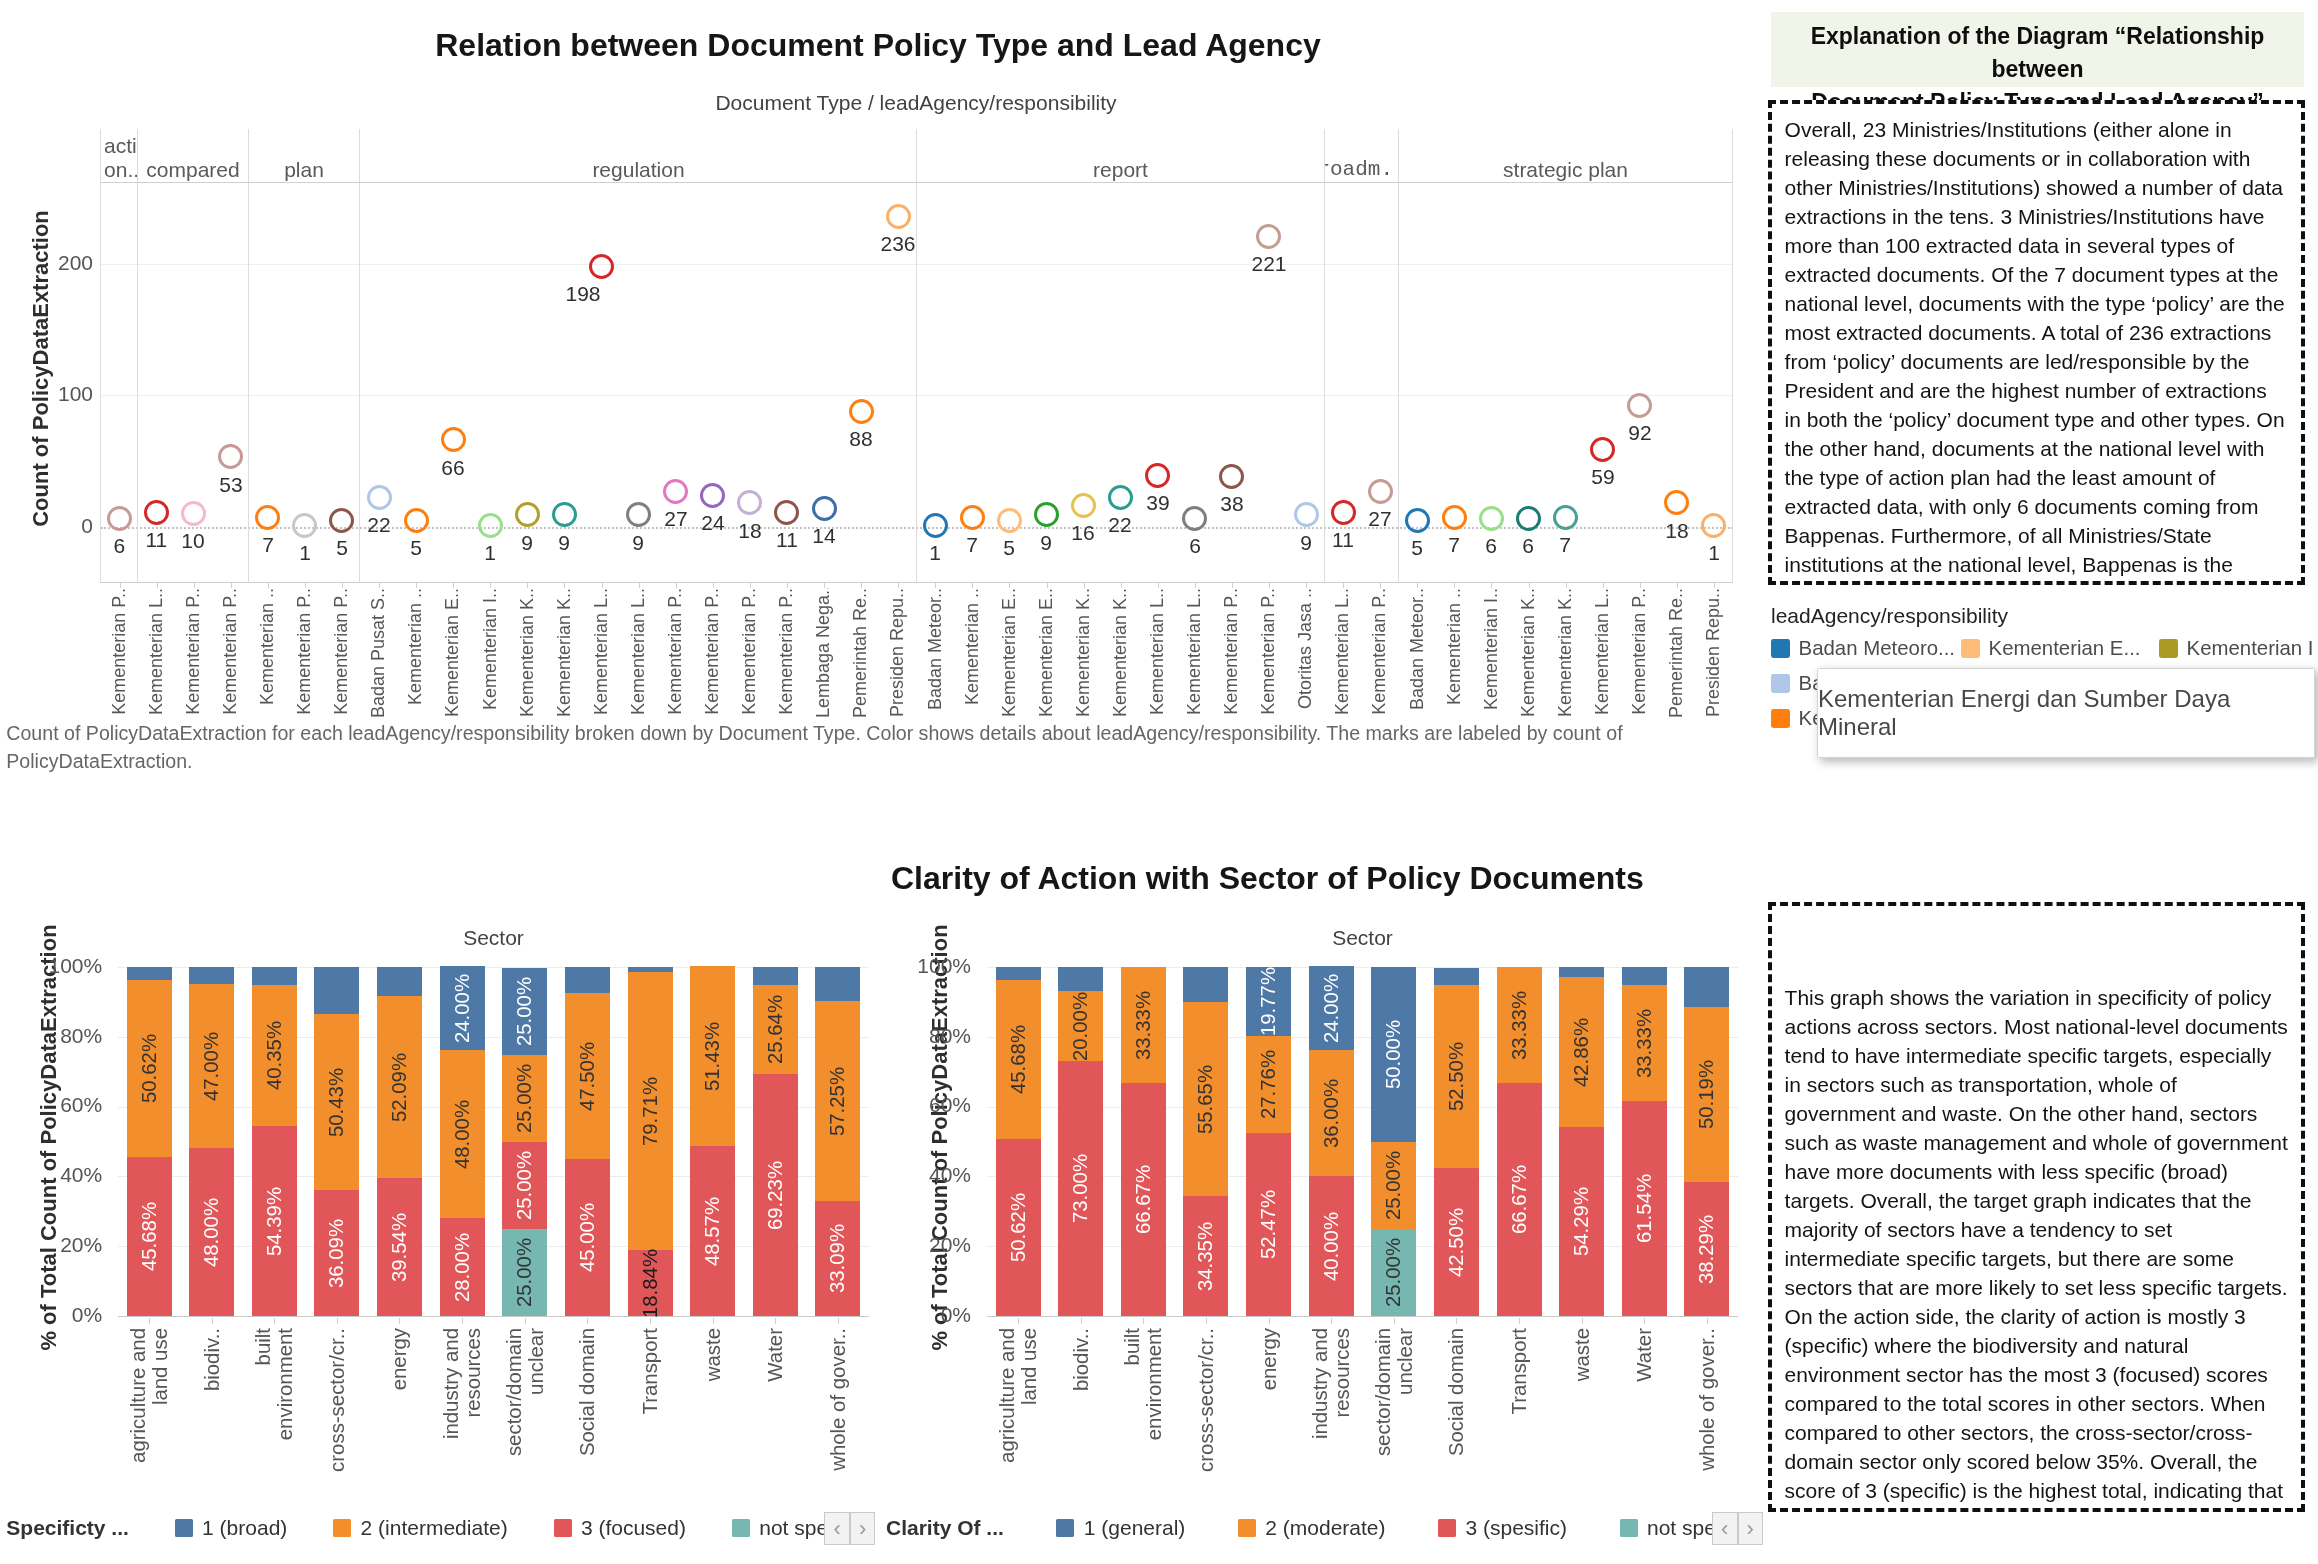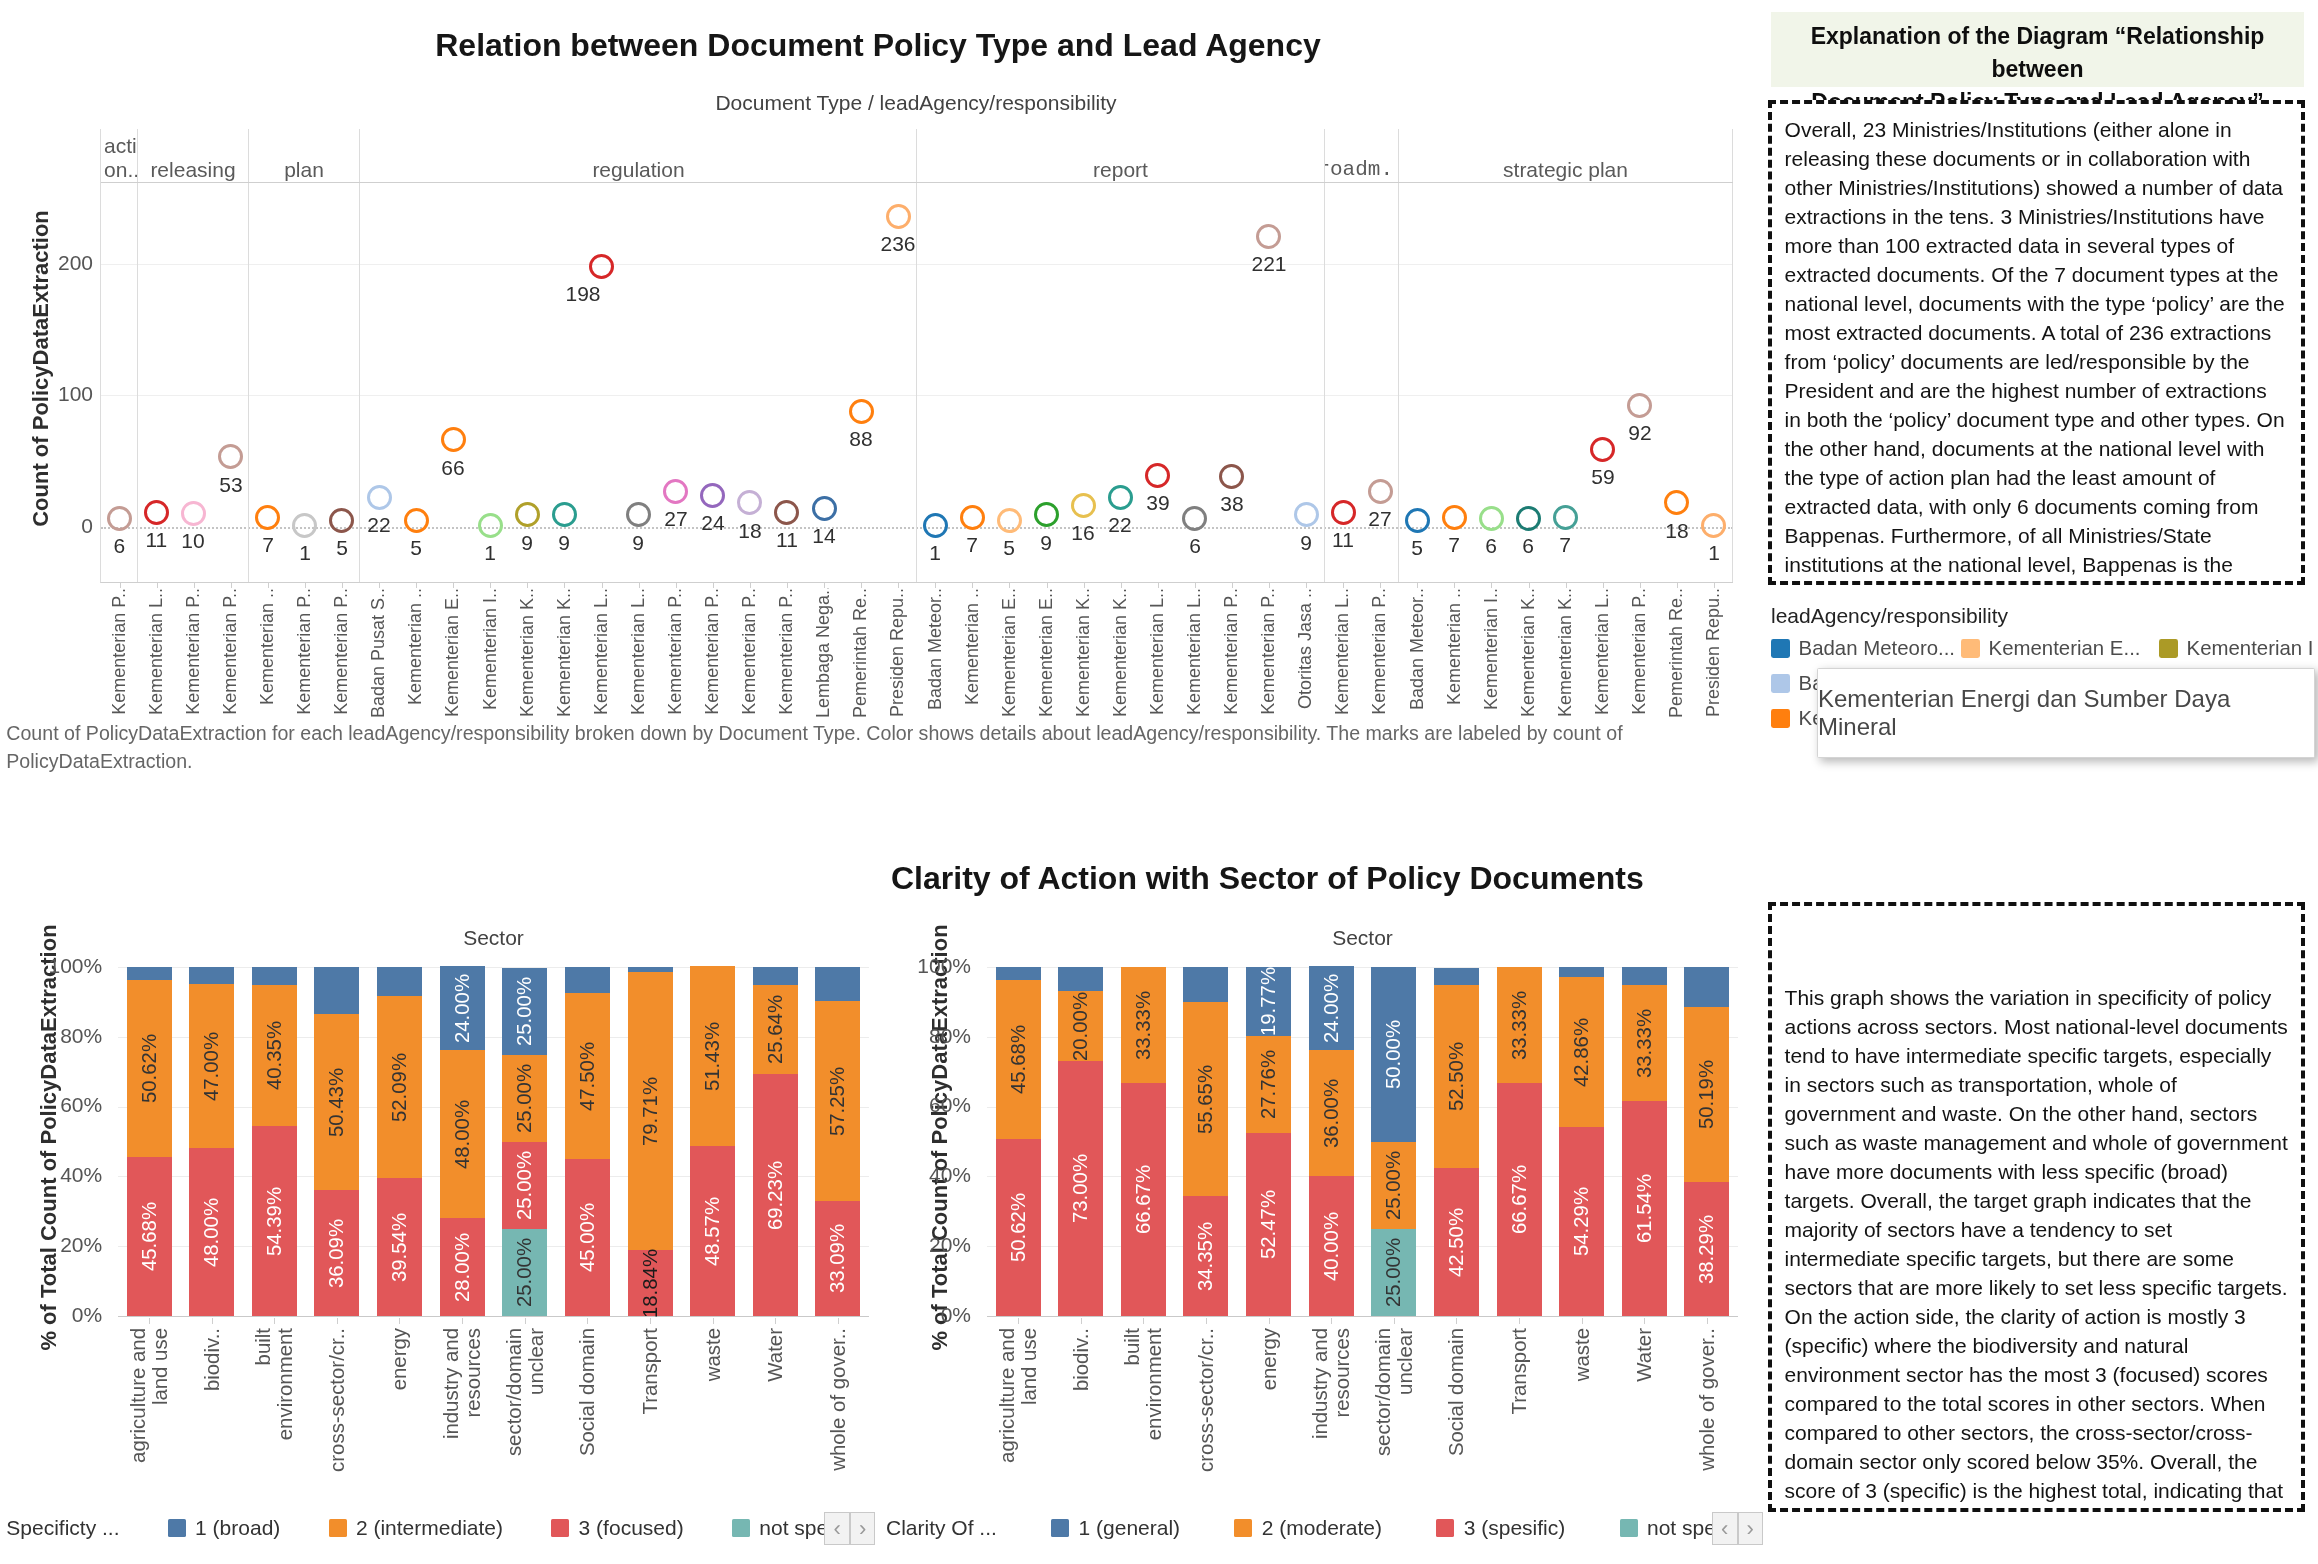--- a/index.html
+++ b/index.html
@@ -45,21 +45,21 @@
   .seg{position:relative;display:flex;align-items:center;justify-content:center;overflow:visible;}
   .seg span{transform:rotate(-90deg);white-space:nowrap;font-size:20.4px;}
   .s1{background:#4e79a7;}.s2{background:#f28e2b;}.s3{background:#e15759;}.s0{background:#76b7b2;}
   .s1 span,.s3 span{color:#fff;}.s2 span,.s0 span{color:#333;}
   .seg span.dark{color:#1b1b1b;}
   .sector-label{font-size:20.4px;color:#555;line-height:22px;text-align:right;white-space:pre-line;}
   .bc-xtick{position:absolute;width:0.8px;height:6.3px;background:#cfcfcf;top:1318px;}
   .pct{position:absolute;font-size:21px;color:#555;text-align:right;width:110px;}
   
   .legend{position:absolute;top:1509px;height:38px;display:flex;align-items:center;justify-content:space-between;font-size:21px;color:#333;}
-  .lg-label{white-space:nowrap;}
+  .lg-label{white-space:nowrap;font-weight:bold;}
   .lg-item{display:flex;align-items:center;white-space:nowrap;}
   .lg-sw{width:18px;height:18px;margin-right:9.4px;border-radius:1.6px;flex:0 0 auto;}
   .lg-clip{max-width:116px;overflow:hidden;white-space:nowrap;display:inline-block;}
   .pager{position:absolute;top:3.1px;display:flex;z-index:4;}
   .pg{width:23.5px;height:31px;border:0.8px solid #c9c9c9;background:#f2f2f2;color:#9a9a9a;display:flex;align-items:center;justify-content:center;font-size:22px;}
 </style>
 </head>
 <body>
 
 <div id="root">
@@ -68,21 +68,21 @@
   <div class="abs tc-title" style="white-space: pre-line;">Relation between Document Policy Type and Lead Agency</div>
   <div class="abs" id="tc-plot">
       <div class="zero" style="top: 398px;"></div>
       <div class="grid" style="top: 266px;"></div>
       <div class="grid" style="top: 135px;"></div>
       <div class="tc-col" style="left: 0px; width: 37px;">
         <div class="tc-col-head first" style="white-space: pre-line;">acti
 on..</div>
       </div>
       <div class="tc-col" style="left: 37px; width: 111px;">
-        <div class="tc-col-head" style="white-space: pre-line;">releasing</div>
+        <div class="tc-col-head" style="white-space: pre-line;">compared</div>
       </div>
       <div class="tc-col" style="left: 148px; width: 111px;">
         <div class="tc-col-head" style="white-space: pre-line;">plan</div>
       </div>
       <div class="tc-col" style="left: 260px; width: 556px;">
         <div class="tc-col-head" style="white-space: pre-line;">regulation</div>
       </div>
       <div class="tc-col" style="left: 816px; width: 408px;">
         <div class="tc-col-head" style="white-space: pre-line;">report</div>
       </div>

